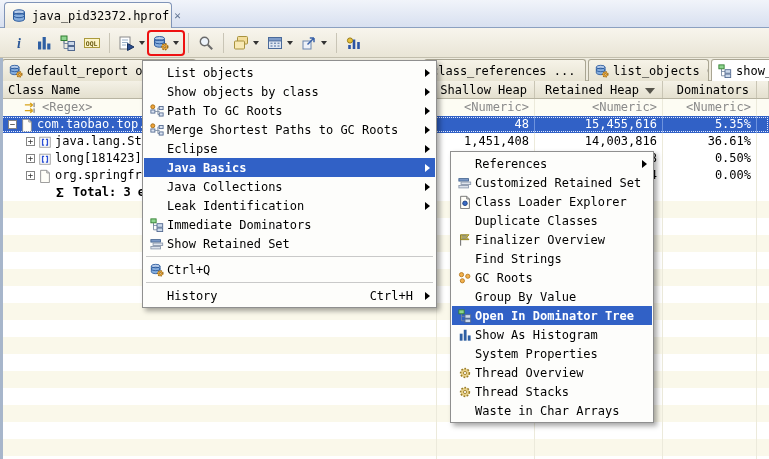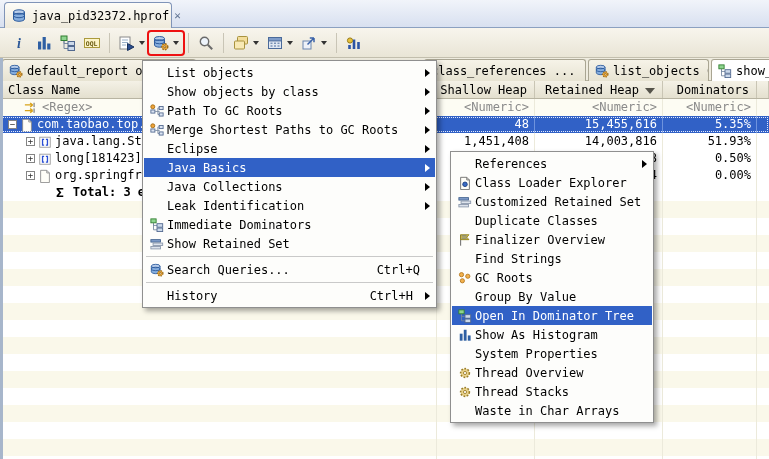--- a/index.html
+++ b/index.html
@@ -80,21 +80,21 @@
     position:absolute; background:#fdfdfb; border:1px solid #8f8f8f;
     box-shadow:3px 3px 5px rgba(0,0,0,.35); padding:2px 1px; z-index:20;
   }
   .menu1 { left:142px; top:60px; width:295px; }
   .menu2 { left:450px; top:151px; width:204px; }
   .mi { display:flex; align-items:center; height:19px; padding:0 3px; white-space:nowrap; }
   .mi .gutter { width:20px; flex:0 0 20px; display:flex; align-items:center; justify-content:center; }
   .mi .lbl { flex:1 1 auto; overflow:hidden; }
   .mi .sc { margin-right:12px; }
   .mi .sub-arrow { width:0; height:0; border-top:4px solid transparent; border-bottom:4px solid transparent; border-left:5px solid #000; margin-right:2px; }
-  .mi.selected { background:#3161c6; color:#fff; }
+  .mi.selected { background:#3161c6; color:#fff;font-weight:bold; }
   .mi.selected .sub-arrow { border-left-color:#fff; }
   .msep { height:1px; background:#c9c9c9; margin:3px 2px; }
 </style>
 </head>
 <body>
 
 <div class="screen" style="--annot-red:#ee1111;">
 
   <div class="tabbar">
     <div class="editor-tab">
@@ -306,21 +306,21 @@
             <span class="icon small">
               <svg viewBox="0 0 16 16">
                 <rect x="2" y="2.5" width="12" height="11.5" fill="#fff" stroke="#9a9a9a"></rect>
                 <path d="M7 5H5.2v6.5H7M9 5h1.8v6.5H9" stroke="#2b4fd4" stroke-width="1.5" fill="none"></path>
               </svg>
             </span>
             <span>java.lang.St</span>
           </div>
           <div class="gcell num">1,451,408</div>
           <div class="gcell num">14,003,816</div>
-          <div class="gcell num">51.93%</div>
+          <div class="gcell num">36.61%</div>
           <div class="gcell "></div>
         </div>
         <div class="grow">
           <div class="gcell treecell" style="padding-left: 26px;">
             <span class="expander">+</span>
             <span class="icon small">
               <svg viewBox="0 0 16 16">
                 <rect x="2" y="2.5" width="12" height="11.5" fill="#fff" stroke="#9a9a9a"></rect>
                 <path d="M7 5H5.2v6.5H7M9 5h1.8v6.5H9" stroke="#2b4fd4" stroke-width="1.5" fill="none"></path>
               </svg>
@@ -566,60 +566,59 @@
           <span class="icon small">
             <svg viewBox="0 0 16 16">
               <path d="M1.5 3.5v6.5c0 1.2 2.2 2.2 5 2.2s5-1 5-2.2V3.5" fill="#86aede" stroke="#2d5c9e"></path>
               <ellipse cx="6.5" cy="3.5" rx="5" ry="2" fill="#b8cdea" stroke="#2d5c9e"></ellipse>
               <ellipse cx="6.5" cy="6.8" rx="5" ry="2" fill="none" stroke="#2d5c9e"></ellipse>
               <circle cx="11.8" cy="11.8" r="3" fill="#eba93d" stroke="#9a6b1a" stroke-width="1.4" stroke-dasharray="1.6 1.2"></circle>
               <circle cx="11.8" cy="11.8" r="1" fill="#fff" stroke="#9a6b1a"></circle>
             </svg>
           </span>
         </span>
-        <span class="lbl">Search Queries...</span>
         <span class="sc">Ctrl+Q</span>
       </div>
       <div class="msep"></div>
       <div class="mi">
         <span class="gutter"></span>
         <span class="lbl">History</span>
         <span class="sc">Ctrl+H</span>
         <span class="sub-arrow"></span>
       </div>
     </div>
   <div class="menu menu2" id="menu2">
       <div class="mi">
         <span class="gutter"></span>
         <span class="lbl">References</span>
         <span class="sub-arrow"></span>
+      </div>
+      <div class="mi">
+        <span class="gutter">
+          <span class="icon small">
+            <svg viewBox="0 0 16 16">
+              <rect x="1" y="3" width="11" height="2.8" fill="#7f9cc9" stroke="#42628f"></rect>
+              <rect x="3.5" y="6.9" width="11" height="2.8" fill="#dde3ec" stroke="#8a97ab"></rect>
+              <rect x="1" y="10.8" width="11" height="2.8" fill="#dde3ec" stroke="#8a97ab"></rect>
+            </svg>
+          </span>
+        </span>
+        <span class="lbl">Customized Retained Set</span>
       </div>
       <div class="mi">
         <span class="gutter">
           <span class="icon small">
             <svg viewBox="0 0 16 16">
               <path d="M3 1.5h7l3 3v11H3z" fill="#fffef8" stroke="#6a6a6a"></path>
               <path d="M10 1.5v3h3" fill="none" stroke="#6a6a6a"></path>
               <circle cx="8" cy="9.5" r="2.6" fill="#3a6bc4" stroke="#1d3e7e"></circle>
             </svg>
           </span>
         </span>
         <span class="lbl">Class Loader Explorer</span>
-      </div>
-      <div class="mi">
-        <span class="gutter">
-          <span class="icon small">
-            <svg viewBox="0 0 16 16">
-              <rect x="1" y="3" width="11" height="2.8" fill="#7f9cc9" stroke="#42628f"></rect>
-              <rect x="3.5" y="6.9" width="11" height="2.8" fill="#dde3ec" stroke="#8a97ab"></rect>
-              <rect x="1" y="10.8" width="11" height="2.8" fill="#dde3ec" stroke="#8a97ab"></rect>
-            </svg>
-          </span>
-        </span>
-        <span class="lbl">Customized Retained Set</span>
       </div>
       <div class="mi">
         <span class="gutter"></span>
         <span class="lbl">Duplicate Classes</span>
       </div>
       <div class="mi">
         <span class="gutter">
           <span class="icon small">
             <svg viewBox="0 0 16 16">
               <path d="M3 2v12.5" stroke="#555"></path>

